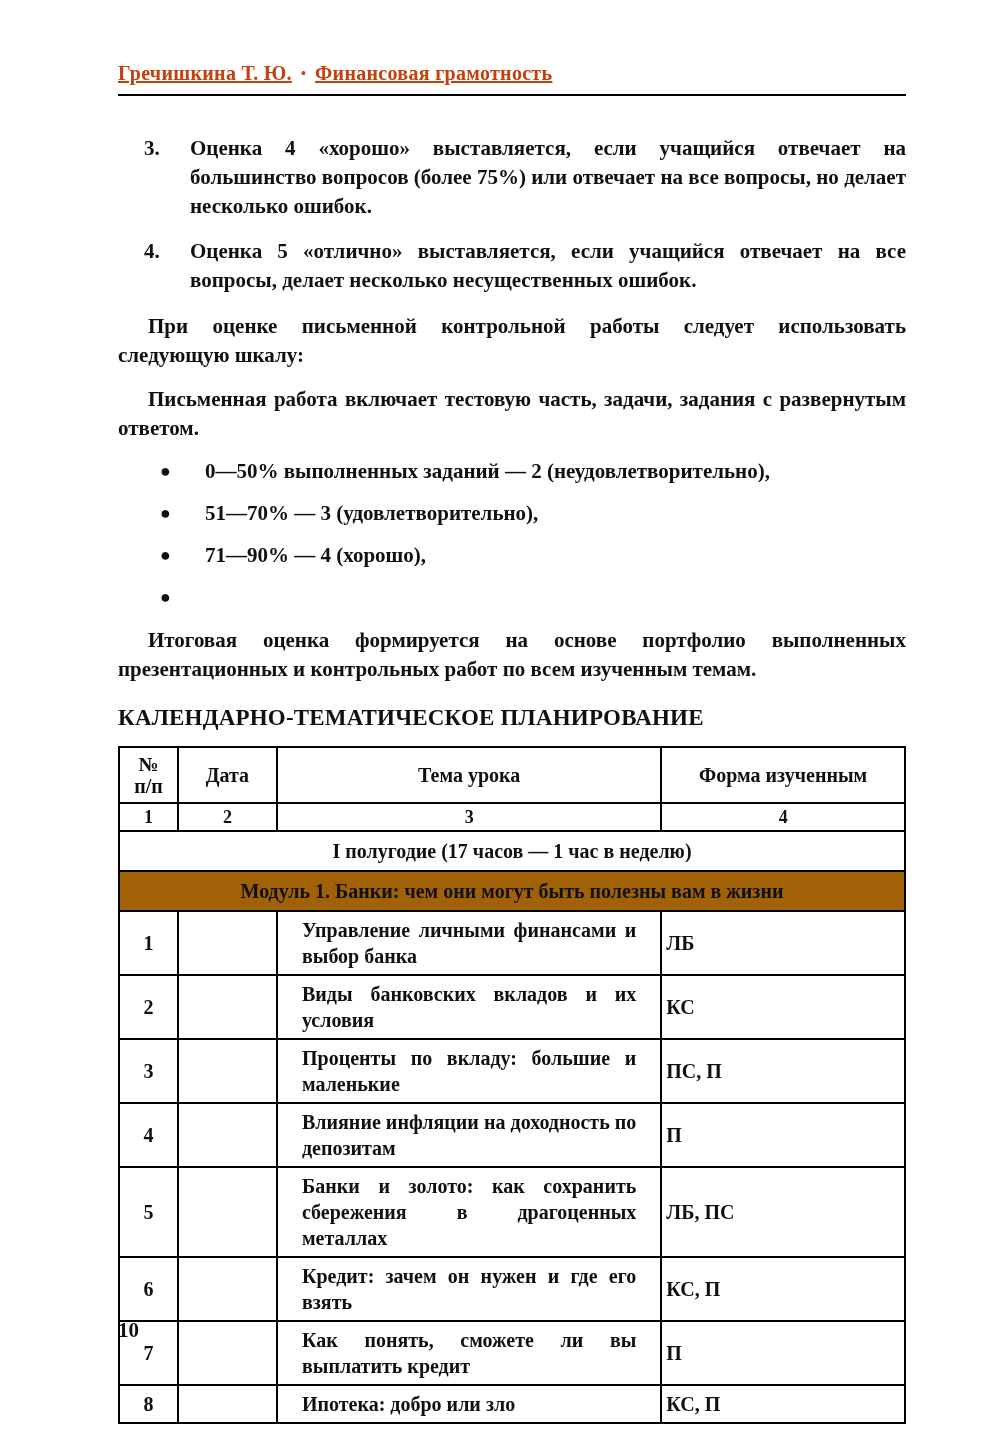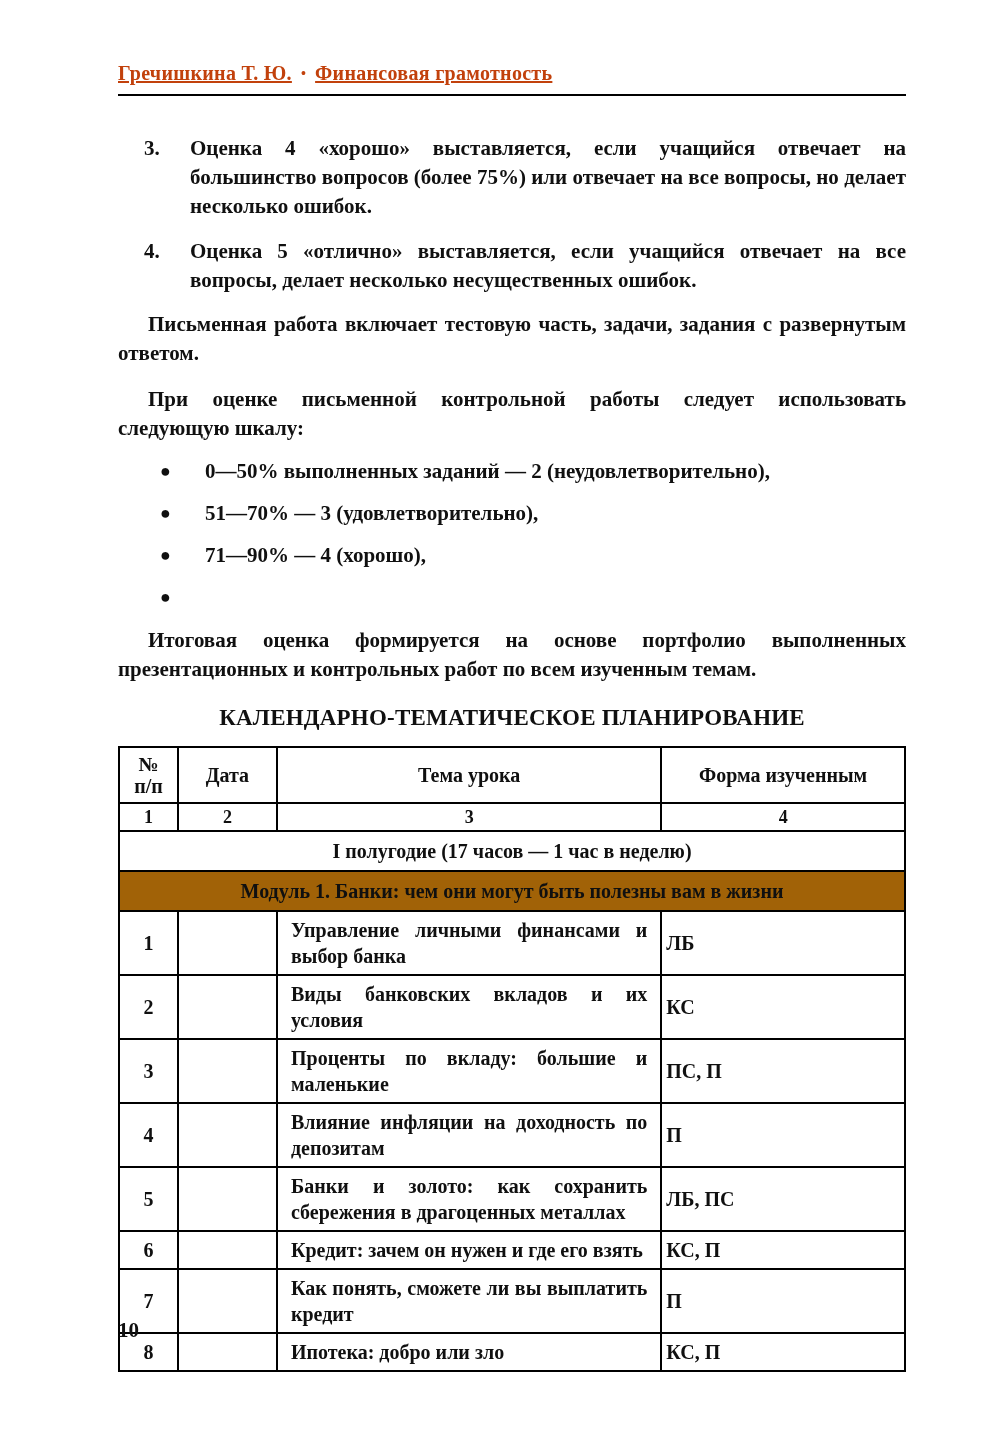--- a/index.html
+++ b/index.html
@@ -41,21 +41,21 @@
 
   
   .bullets { margin-top:14px; }
   .bullet-item { display:flex; margin-top:13px; font-size:21px; font-weight:bold; line-height:29px; }
   .bullet-item .b { flex:none; width:45px; margin-left:42px; font-size:18px; }
   .bullet-item .txt { flex:1; }
 
   .closing { margin-top:14px; }
 
   .section-title {
-    margin-top:21px; text-align:center;
+    margin-top:21px; 
     font-size:23px; font-weight:bold; letter-spacing:0.2px;
   }
 
   
   table.plan {
     width:100%; margin-top:15px;
     border-collapse:collapse; table-layout:fixed;
     font-size:20px; font-weight:bold; line-height:26px;
   }
   table.plan th, table.plan td {
@@ -65,21 +65,21 @@
   table.plan th {
     height:56px; text-align:center; padding:4px 4px;
     font-size:20px;
   }
   th.wrap { white-space:pre-line; line-height:22px; }
   tr.colnums td { text-align:center; font-size:18px; padding:2px 2px; line-height:22px; }
   tr.span-row td { text-align:center; padding:6px 6px; font-size:20px; }
   tr.module-row td { background:#a16207; }
   td.c-num  { text-align:center; padding:4px 2px; }
   td.c-date { padding:4px 4px; }
-  td.c-topic { text-align:justify; padding:5px 13px; }
+  td.c-topic { text-align:justify; padding:5px 24px; }
   td.c-form { padding:4px 4px; }
   tr.tall td { height:56px; }
   tr.short td { height:36px; }
 
   .page-number {
     position:absolute; left:118px; top:1318px;
     font-size:21px; font-weight:bold;
   }
 </style>
 </head>
@@ -95,22 +95,22 @@
   <div class="num-item first">
     <span class="num">3.</span>
     <span class="txt">Оценка 4 «хорошо» выставляется, если учащийся отвечает на большинство вопросов (более 75%) или отвечает на все вопросы, но делает несколько ошибок.</span>
   </div>
 
   <div class="num-item next">
     <span class="num">4.</span>
     <span class="txt">Оценка 5 «отлично» выставляется, если учащийся отвечает на все вопросы, делает несколько несущественных ошибок.</span>
   </div>
 
+  <p class="para gap">При оценке письменной контрольной работы следует использовать следующую шкалу:</p>
   <p class="para">Письменная работа включает тестовую часть, задачи, задания с развернутым ответом.</p>
-  <p class="para gap">При оценке письменной контрольной работы следует использовать следующую шкалу:</p>
 
   <div class="bullets">
     <div class="bullet-item">
       <span class="b">●</span>
       <span class="txt">0—50% выполненных заданий — 2 (неудовлетворительно),</span>
     </div>
     <div class="bullet-item">
       <span class="b">●</span>
       <span class="txt">51—70% — 3 (удовлетворительно),</span>
     </div>

